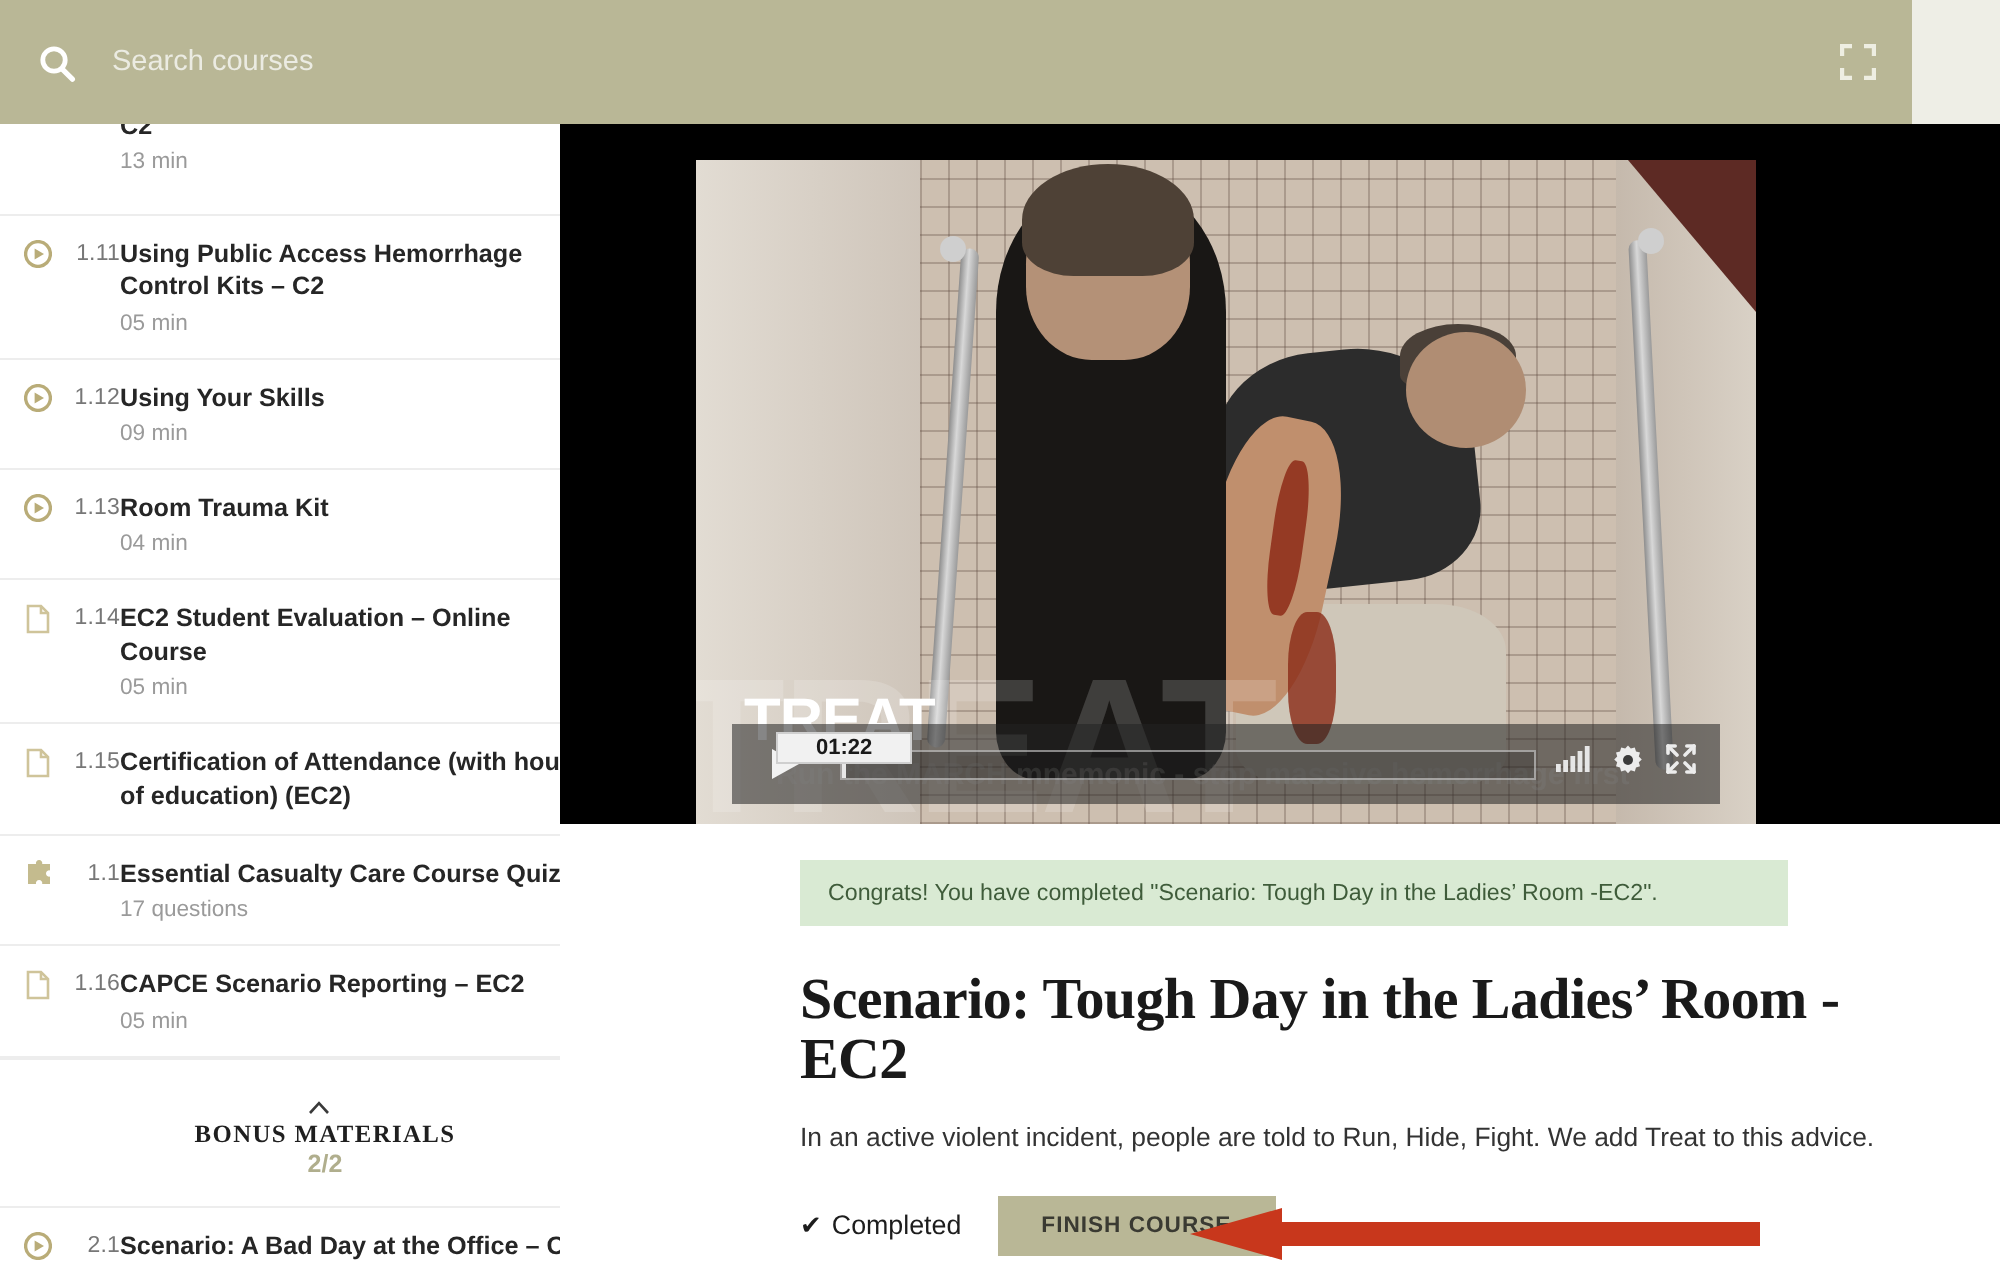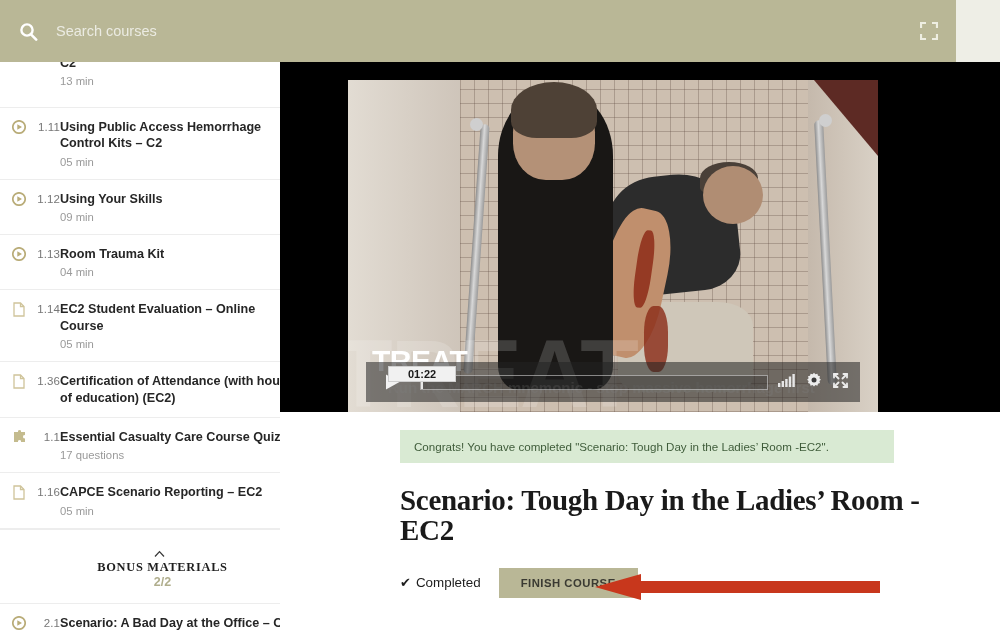--- a/index.html
+++ b/index.html
@@ -298,21 +298,21 @@
       </div>
     </div>
 
     <div class="lesson">
       <div class="l-icon">
         <svg width="12" height="15" viewBox="0 0 12 15">
             <path d="M1 1 H7.5 L11 4.5 V14 H1 Z" fill="#fff" stroke="#cfc49a" stroke-width="1.3"></path>
             <path d="M7.5 1 V4.5 H11" fill="none" stroke="#cfc49a" stroke-width="1.3"></path>
           </svg>
       </div>
-      <div class="l-num">1.36</div>
+      <div class="l-num">1.15</div>
       <div class="l-body">
         <div class="l-title">Certification of Attendance (with hours of education) (EC2)</div>
       </div>
       <div class="l-check">
         <svg width="17" height="17" viewBox="0 0 17 17">
             <circle cx="8.5" cy="8.5" r="8.5" fill="#4caf50"></circle>
             <path d="M4.4 8.7 L7.2 11.4 L12.6 5.6" fill="none" stroke="#fff" stroke-width="2" stroke-linecap="round" stroke-linejoin="round"></path>
           </svg>
       </div>
     </div>
@@ -451,20 +451,21 @@
           </div>
         </div>
 
         <div class="time-bubble">01:22</div>
       </div>
     </div>
 
     <div class="content">
       <div class="alert">Congrats! You have completed "Scenario: Tough Day in the Ladies’ Room -EC2".</div>
       <h1 class="page-title">Scenario: Tough Day in the Ladies’ Room -EC2</h1>
+      <p class="page-desc">In an active violent incident, people are told to Run, Hide, Fight. We add Treat to this advice.</p>
 
       <div class="action-row">
         <div class="completed-label">
           <span class="completed-check">✔</span>
           <span>Completed</span>
         </div>
         <button class="finish-btn">FINISH COURSE</button>
         <svg class="arrow" viewBox="0 0 285 26">
           <polygon points="0,13 46,0 46,7 285,7 285,19 46,19 46,26" fill="#c8371c"></polygon>
         </svg>

